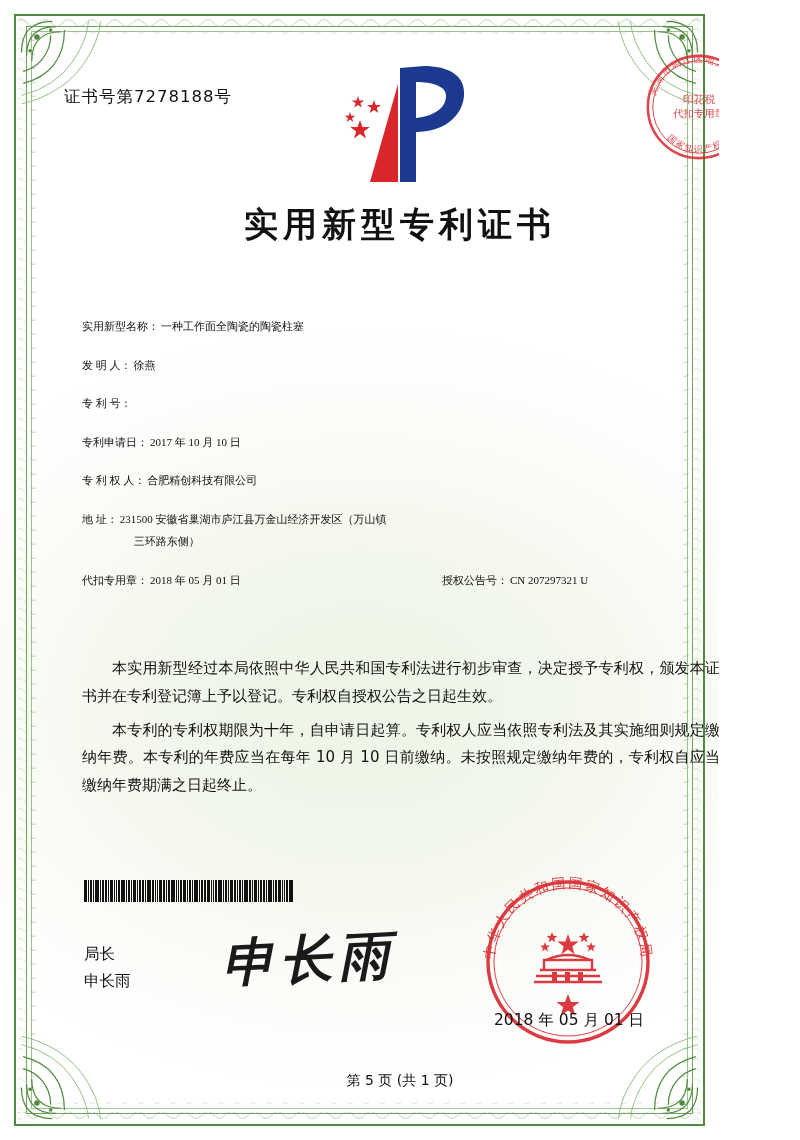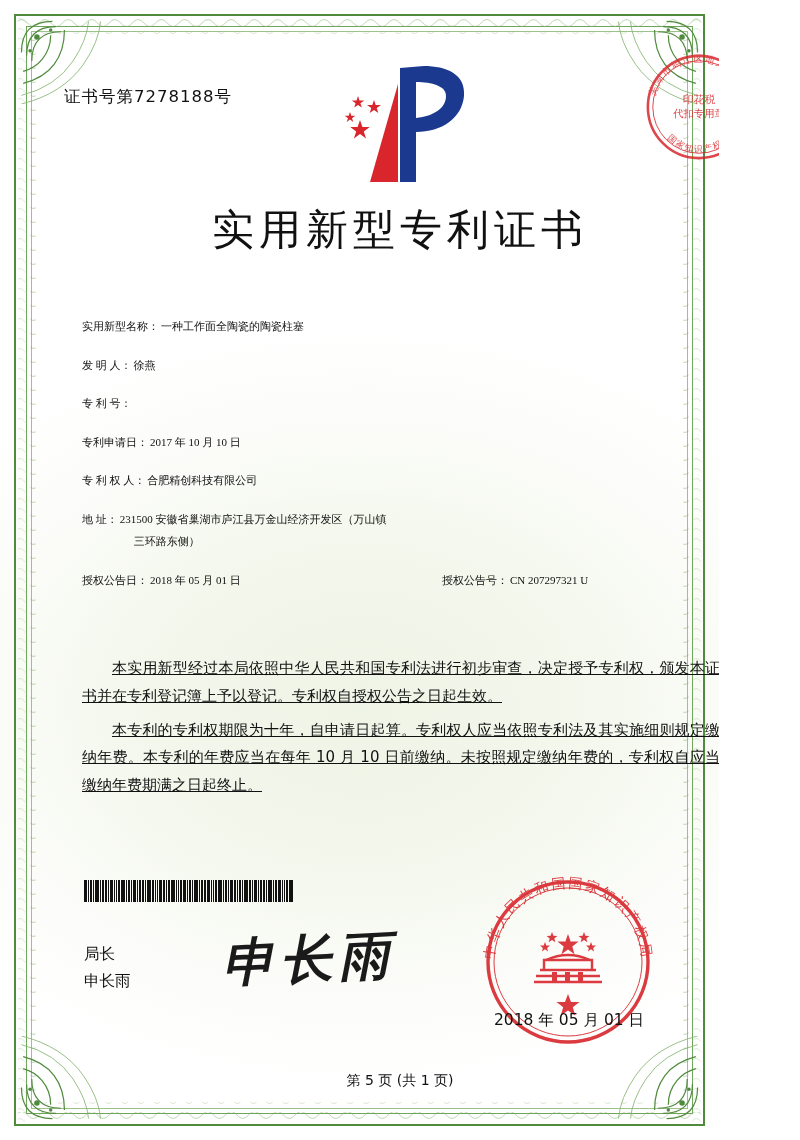--- a/index.html
+++ b/index.html
@@ -93,22 +93,22 @@
     width: 118px;
     height: 118px;
   }
   .stamp-top svg { width:100%; height:100%; display:block; }
 
   .doc-title {
     position: absolute;
     left: 0; right: 0;
     top: 202px;
     text-align: center;
-    font-size: 42px;
-    font-weight: normal;
+    font-size: 34px;
+    font-weight: bold;
     letter-spacing: 5px;
     color: #111;
     font-family: "DejaVu Sans", "Liberation Sans", sans-serif;
   }
 
   .fields {
     position: absolute;
     left: 82px;
     top: 318px;
     width: 650px;
@@ -150,21 +150,20 @@
     width: 638px;
     font-size: 15px;
     line-height: 1.85;
     color: #111;
     text-align: justify;
     font-family: "DejaVu Sans", "Liberation Sans", sans-serif;
   }
   .paragraphs p {
     margin: 0 0 6px 0;
     text-indent: 2em;
-    text-decoration: underline;
   }
 
   
   .barcode {
     position: absolute;
     left: 84px;
     top: 880px;
     width: 228px;
     height: 22px;
     display: flex;
@@ -412,21 +411,21 @@
       <div class="field-row">
         <span class="field-label">地        址：</span>
         <span class="field-value">
           <span>231500 安徽省巢湖市庐江县万金山经济开发区（万山镇</span>
           <span class="second-line">三环路东侧）</span>
         </span>
       </div>
 
       <div class="pair-row">
         <span class="pair-left">
-          <span class="field-label">授权公告日：</span>
+          <span class="field-label">代扣专用章：</span>
           <span class="field-value">2018 年 05 月 01 日</span>
         </span>
         <span class="pair-right">
           <span class="field-label">授权公告号：</span>
           <span class="field-value">CN 207297321 U</span>
         </span>
       </div>
 
     </div>
 

